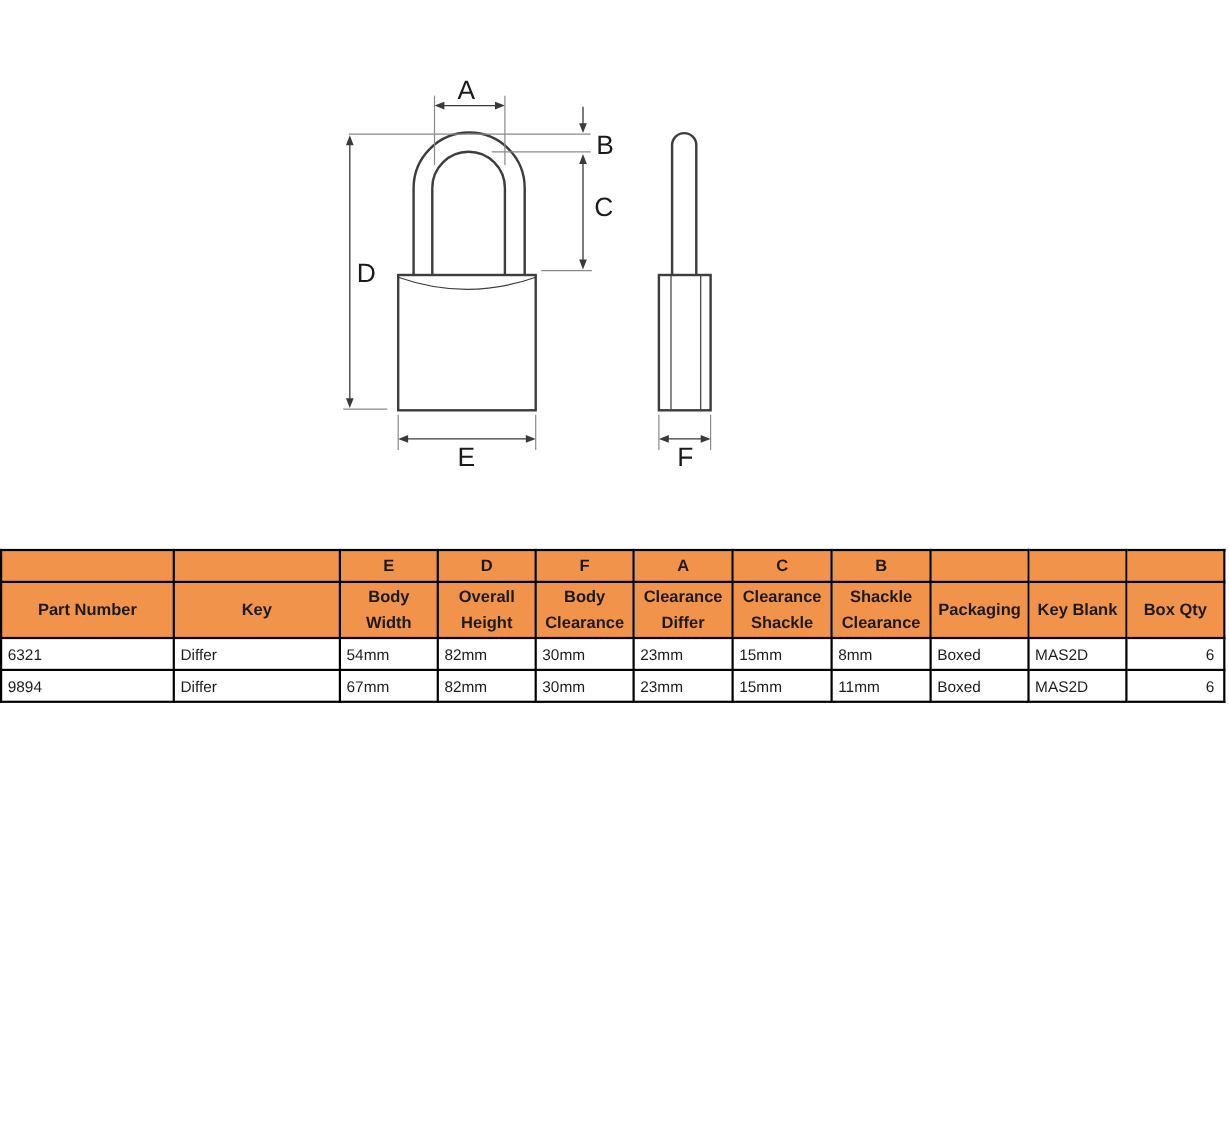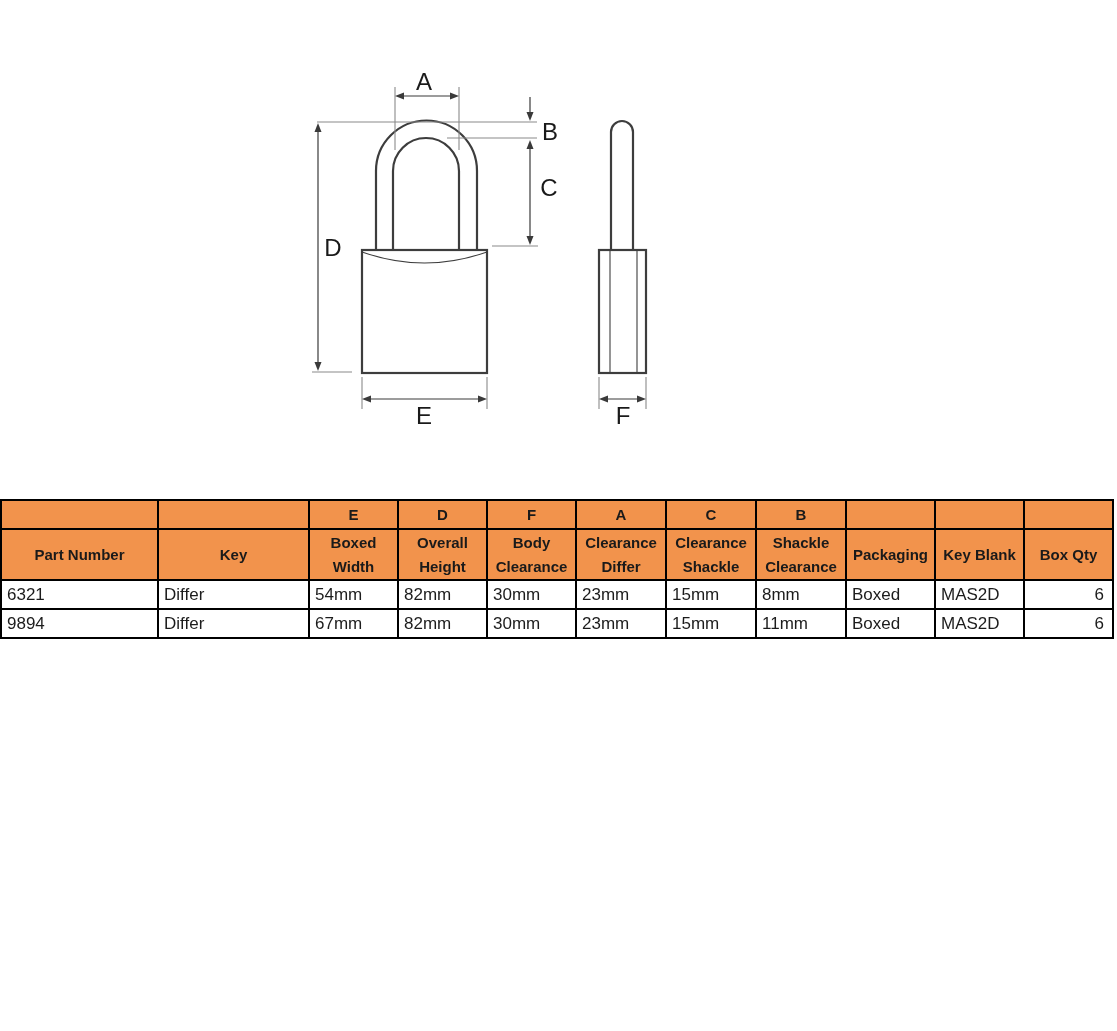--- a/index.html
+++ b/index.html
@@ -59,21 +59,21 @@
     font-size: 15px;
     line-height: 1.6;
     text-align: center;
     vertical-align: middle;
     padding: 0 2px;
   }
   tr.data-row td {
     height: 29px;
     background: #ffffff;
     color: #1c1c1c;
-    font-size: 17px;
+    font-size: 14px;
     text-align: left;
     vertical-align: middle;
     padding-left: 5px;
   }
   tr.data-row td.qty-cell {
     text-align: right;
     padding-right: 8px;
     padding-left: 0;
   }
 </style>
@@ -181,21 +181,21 @@
         <td>A</td>
         <td>C</td>
         <td>B</td>
         <td></td>
         <td></td>
         <td></td>
       </tr>
       <tr class="header-row">
         <td>Part Number</td>
         <td>Key</td>
-        <td>Boxed Width</td>
+        <td>Body Width</td>
         <td>Overall Height</td>
         <td>Body Clearance</td>
         <td>Clearance Differ</td>
         <td>Clearance Shackle</td>
         <td>Shackle Clearance</td>
         <td>Packaging</td>
         <td>Key Blank</td>
         <td>Box Qty</td>
       </tr>
       <tr class="data-row">

